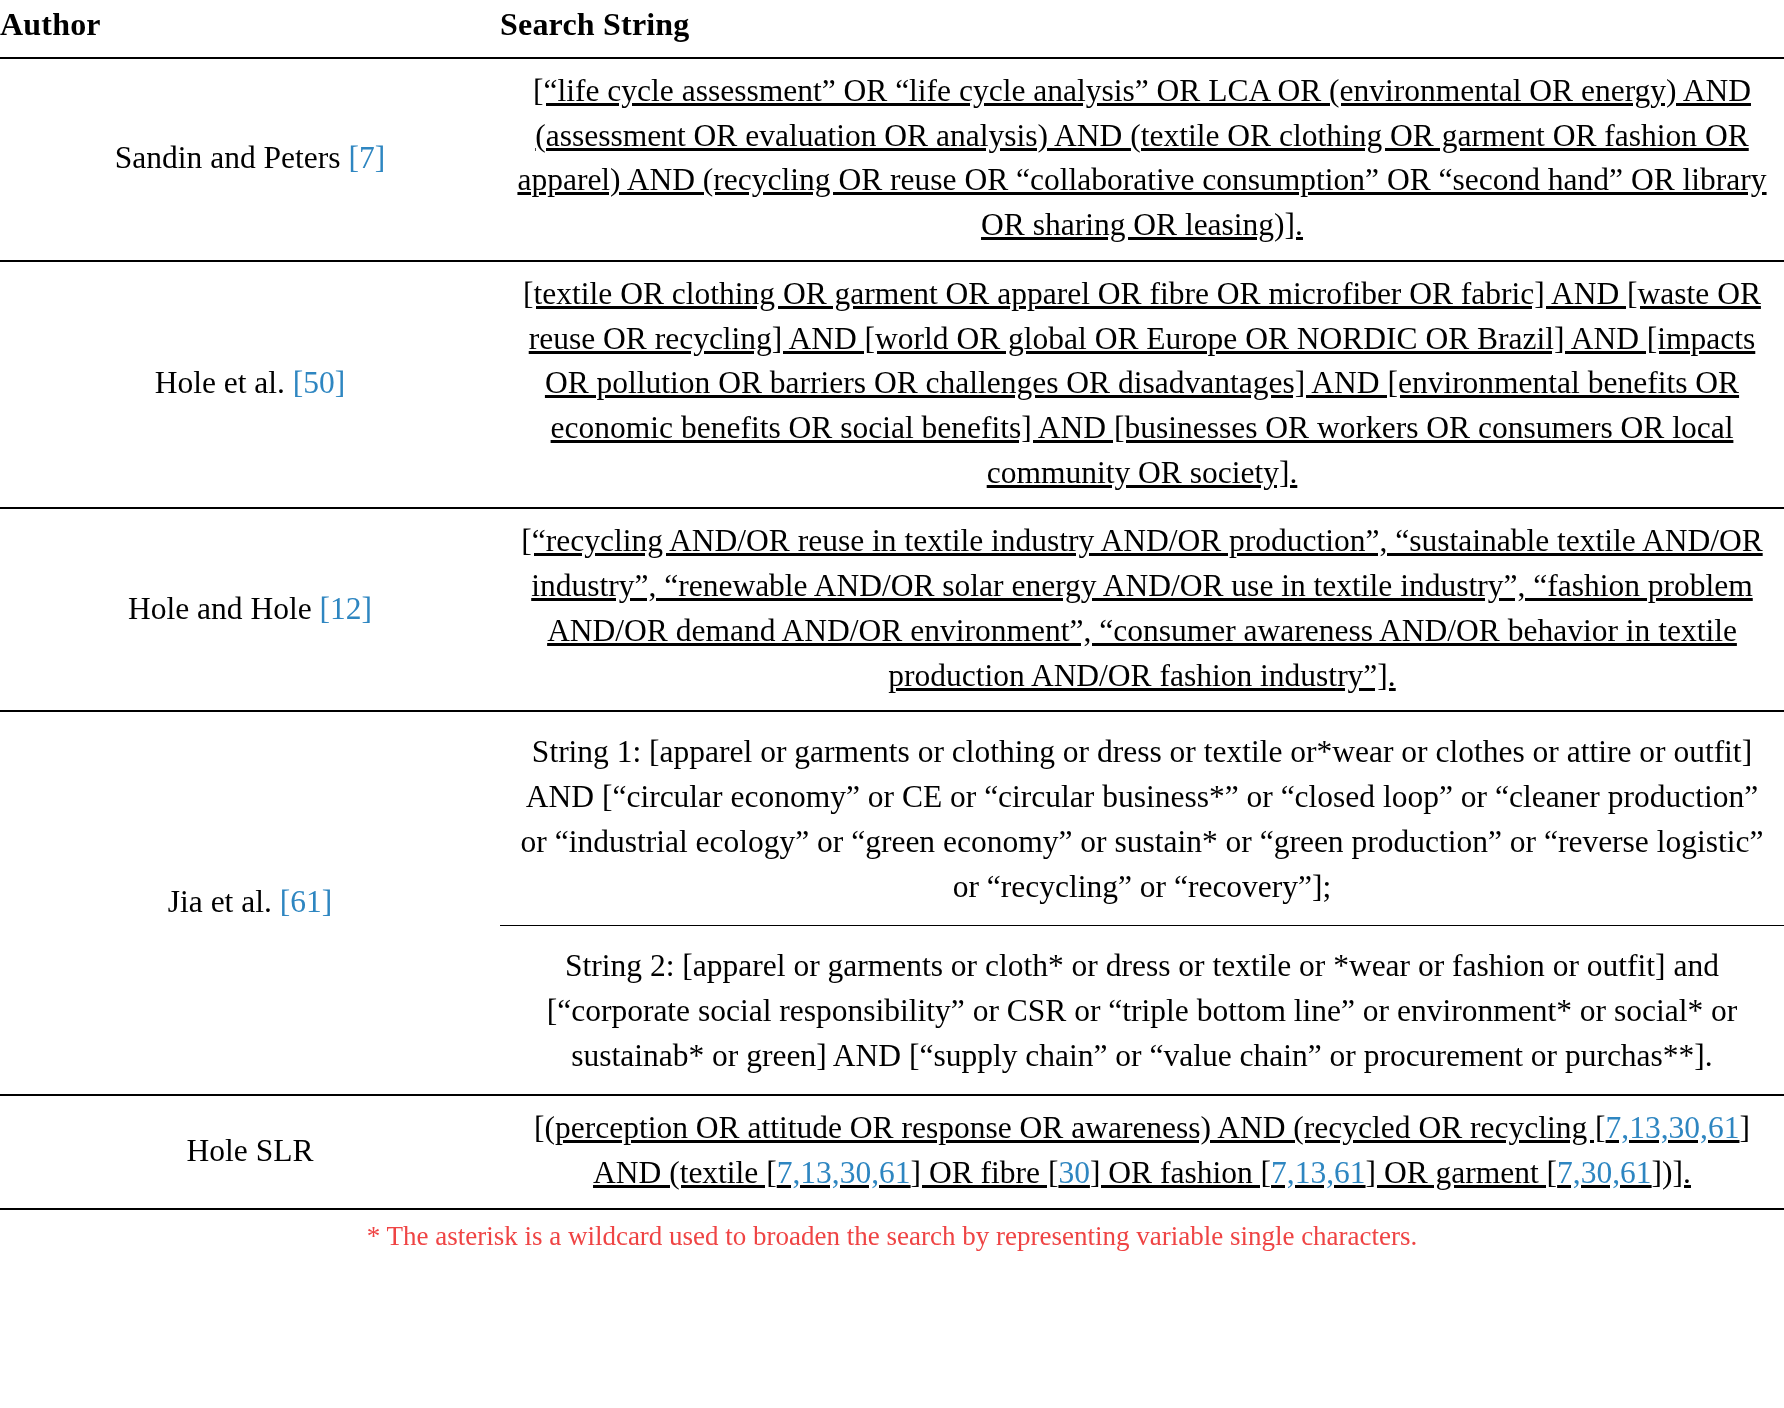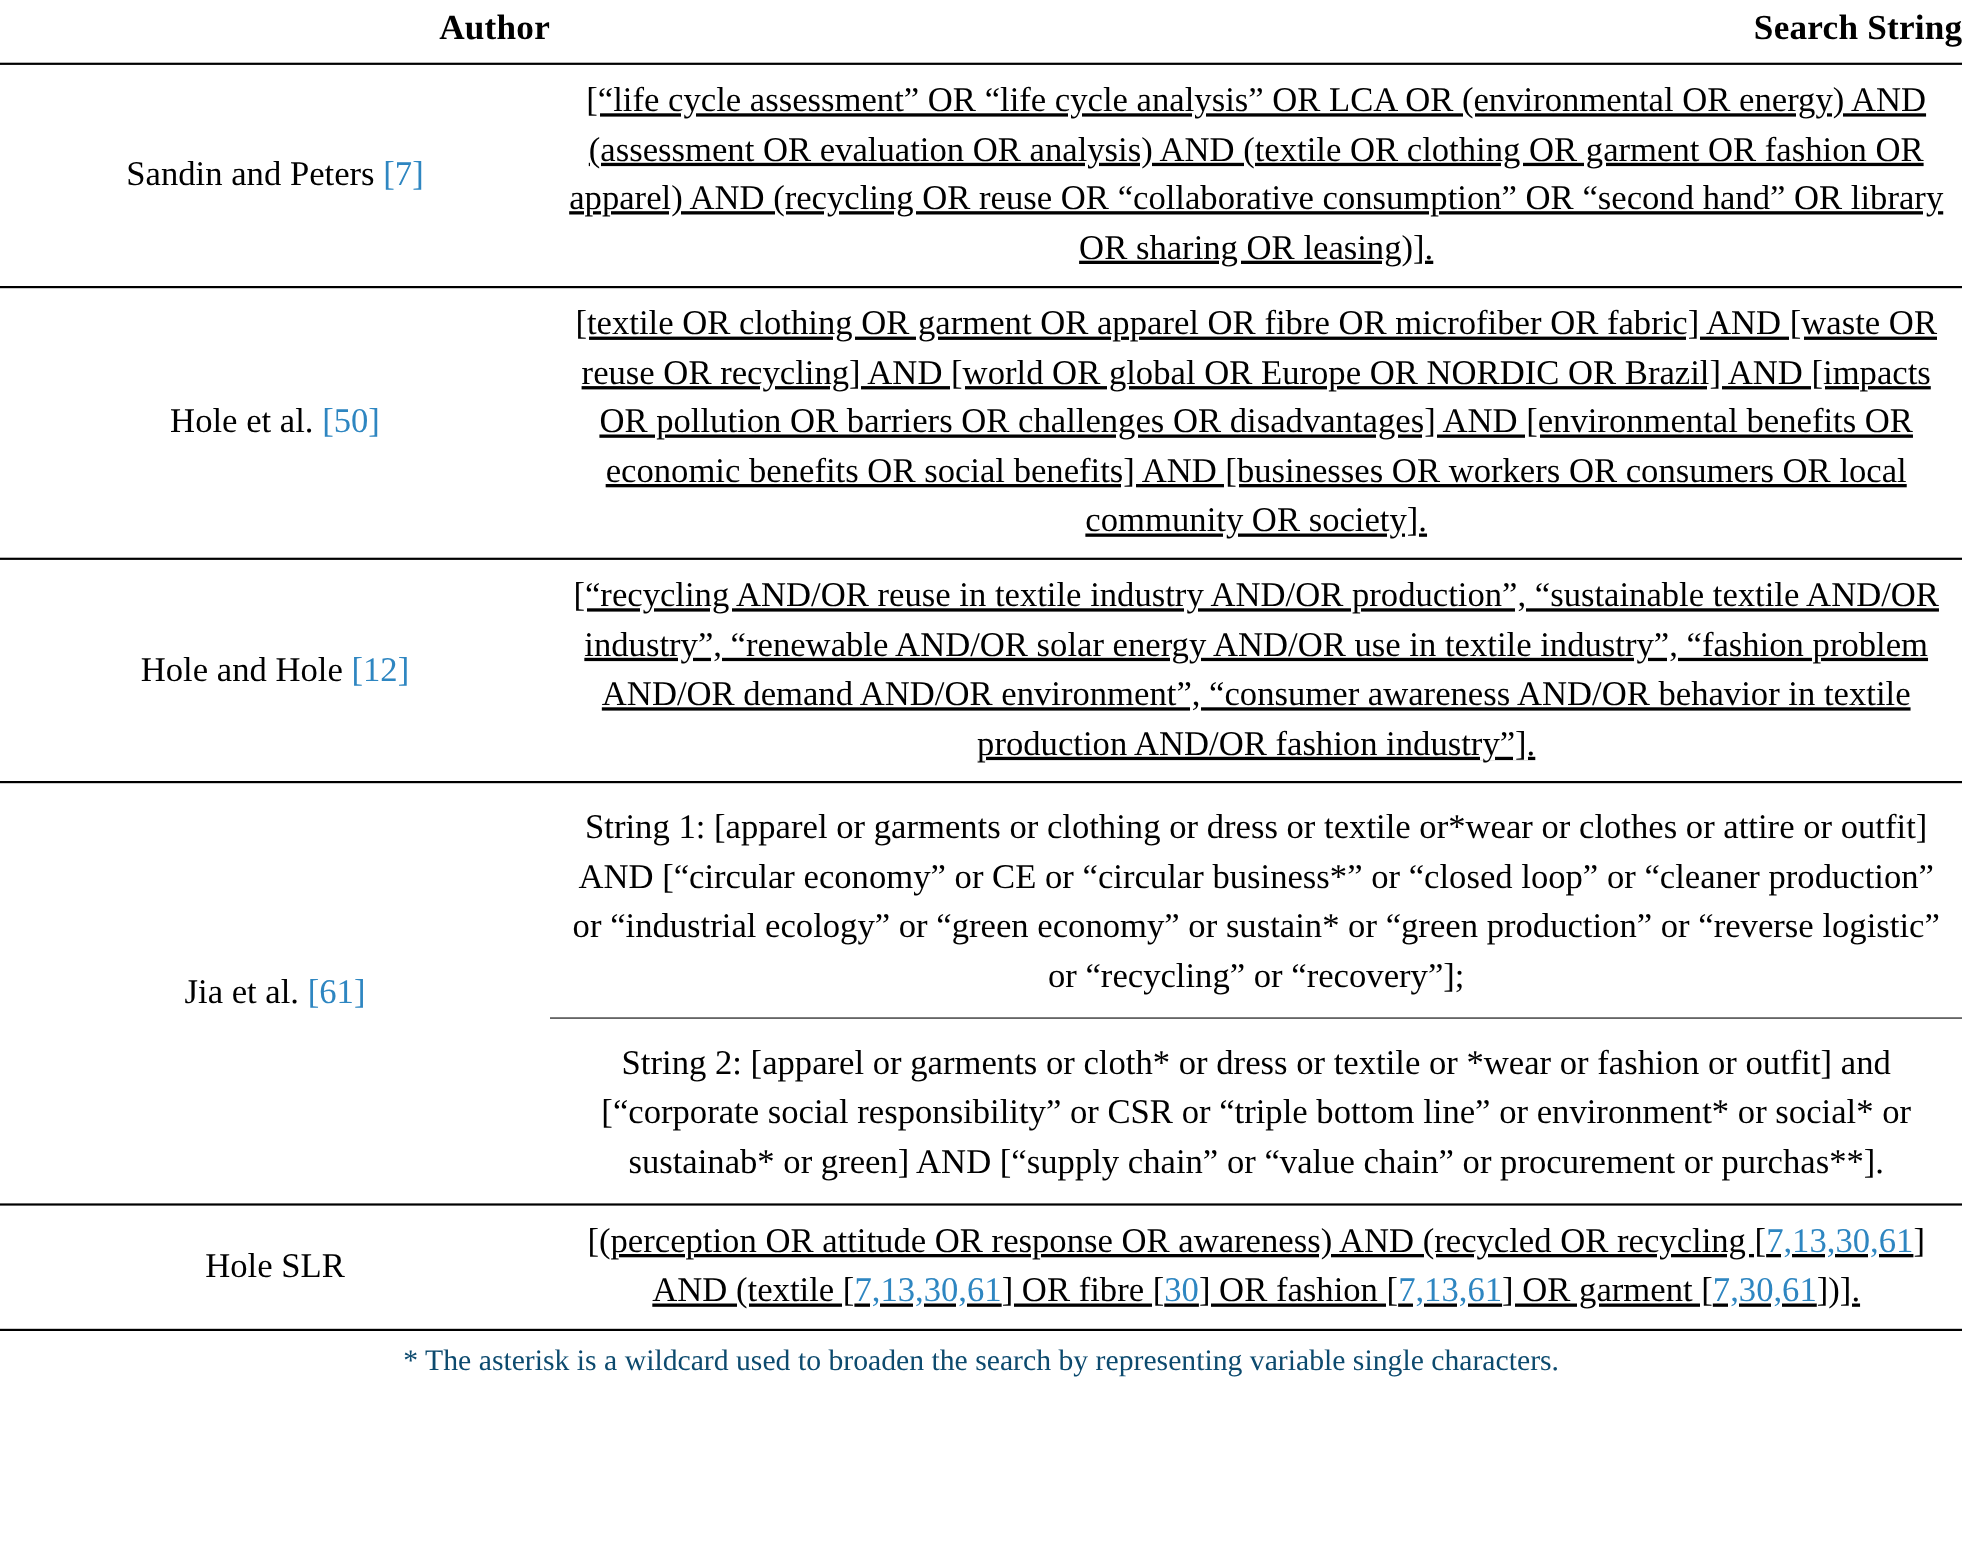--- a/index.html
+++ b/index.html
@@ -24,21 +24,21 @@
     width: 1784px;
     border-collapse: collapse;
     table-layout: fixed;
   }
   col.col-author { width: 500px; }
   col.col-string { width: 1284px; }
 
   thead th {
     font-weight: bold;
     font-size: 32px;
-    text-align: right;
+    text-align: left;
     padding: 6px 0 14px 0;
     vertical-align: middle;
     letter-spacing: 0.2px;
   }
   thead tr {
     border-bottom: 2.5px solid #000;
   }
   tbody td {
     font-size: 31.5px;
     line-height: 1.42;
@@ -78,21 +78,21 @@
   }
   .footnote-wrap {
     width: 1784px;
     padding-top: 8px;
     text-align: center;
   }
   .footnote {
     font-size: 27px;
     line-height: 1.35;
     text-align: center;
-    color: #0c4a6e;
+    color: #ef4444;
     white-space: nowrap;
   }
 </style>
 </head>
 <body>
 
 <div class="page">
 
   <table class="slr-table">
     <colgroup>

